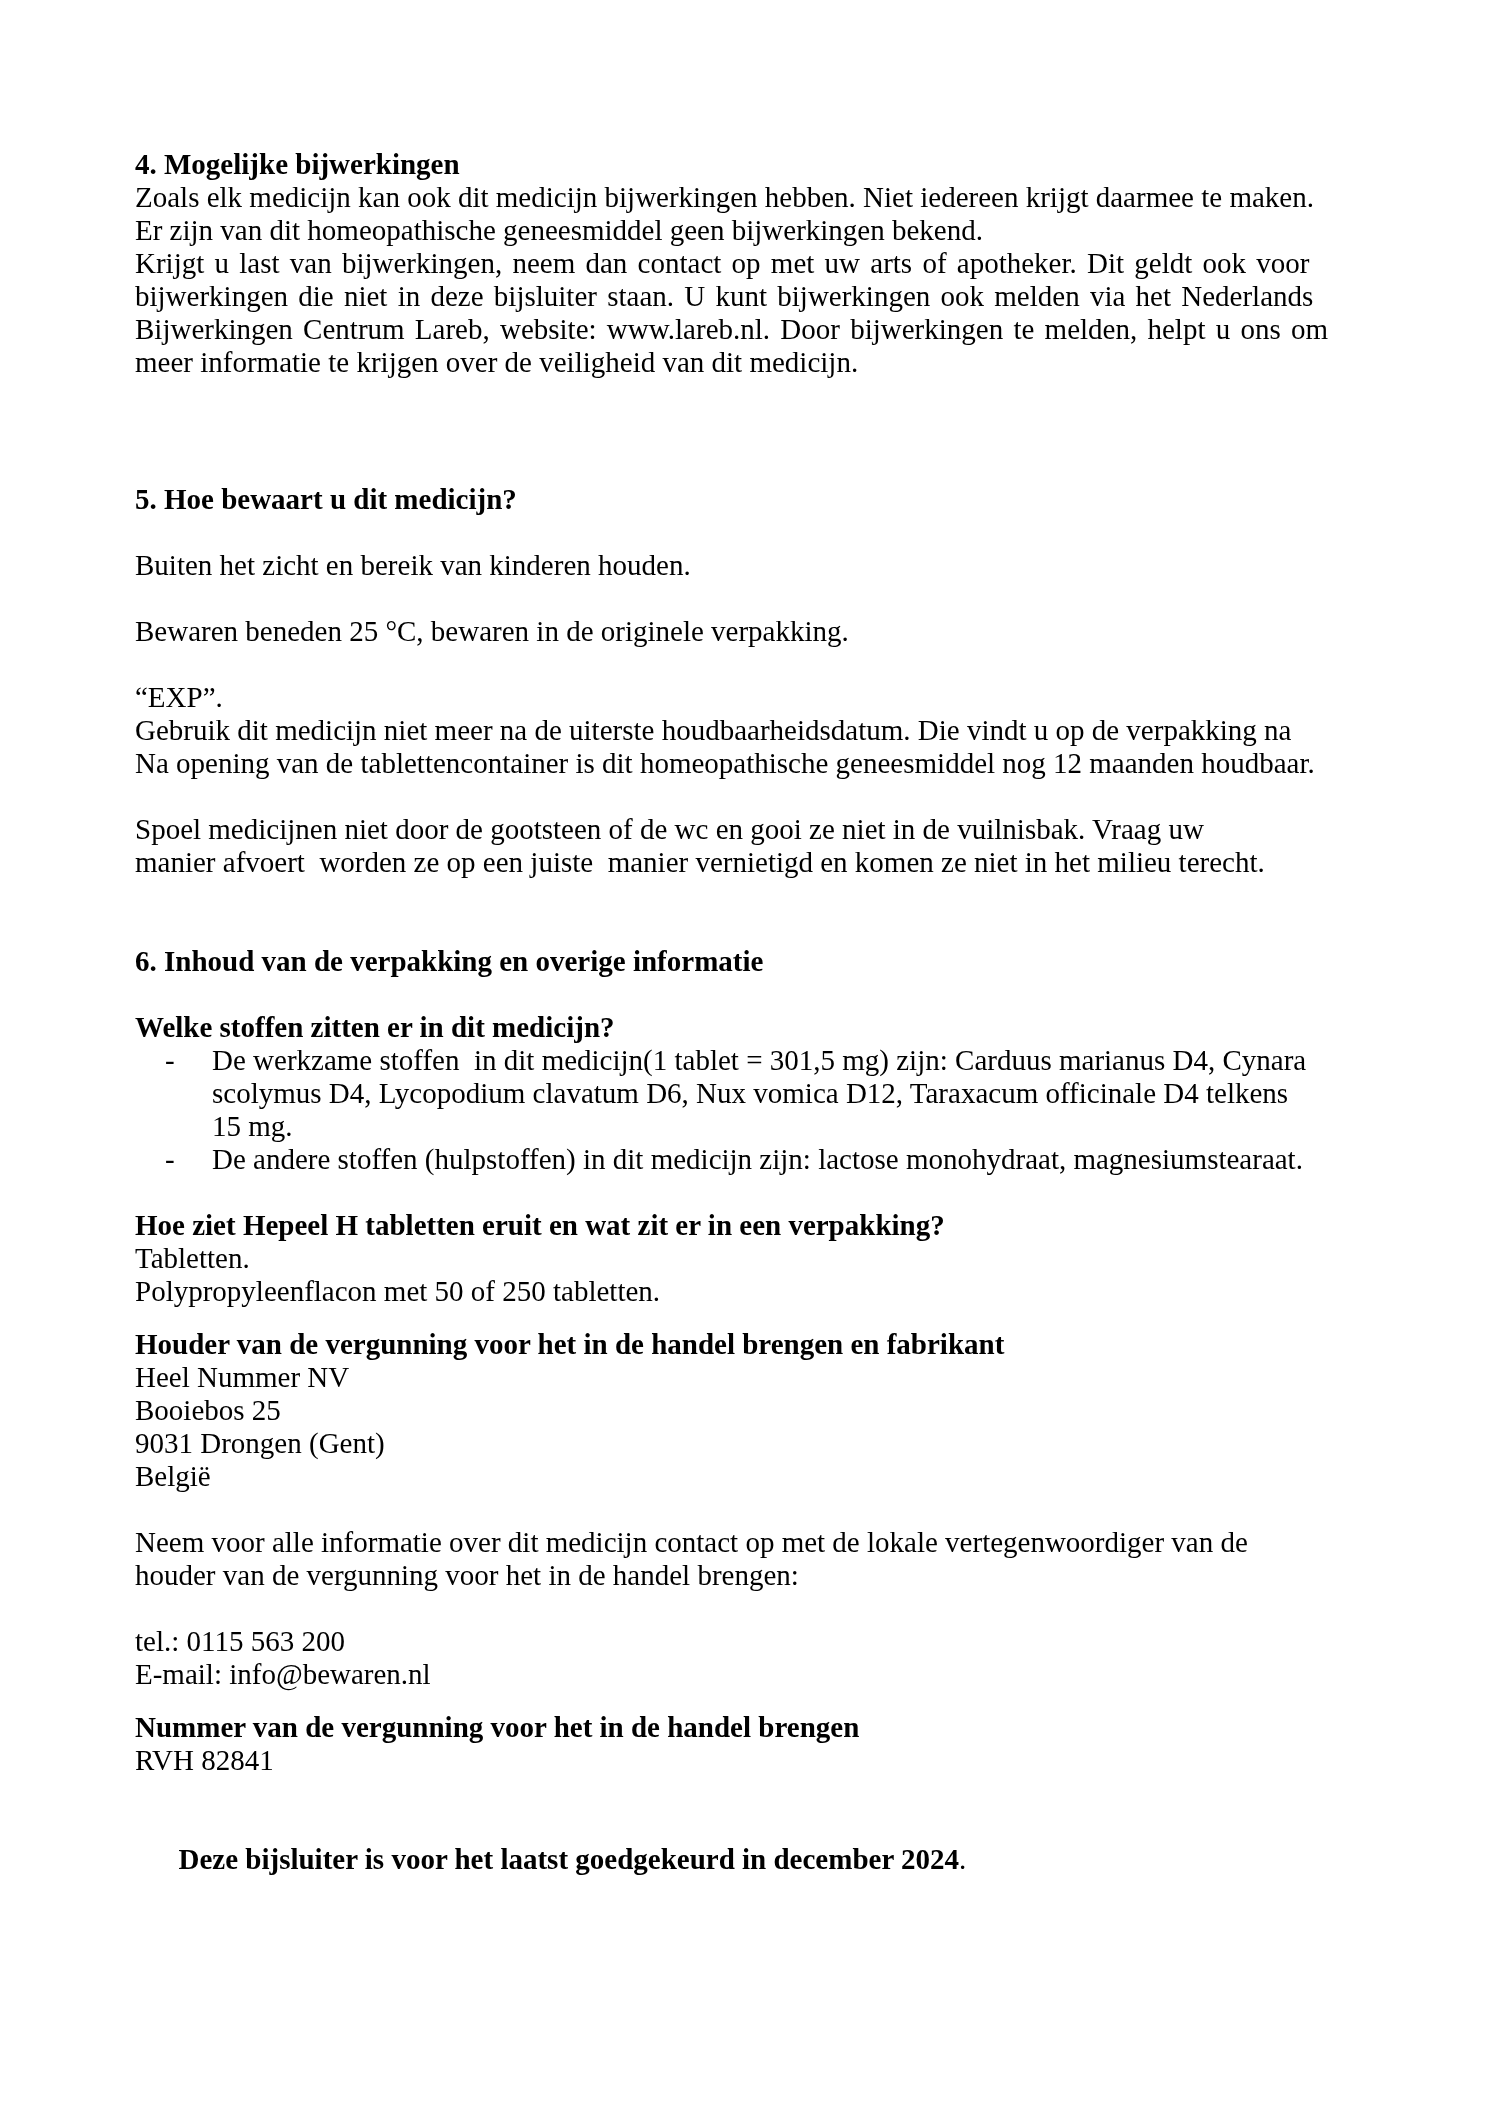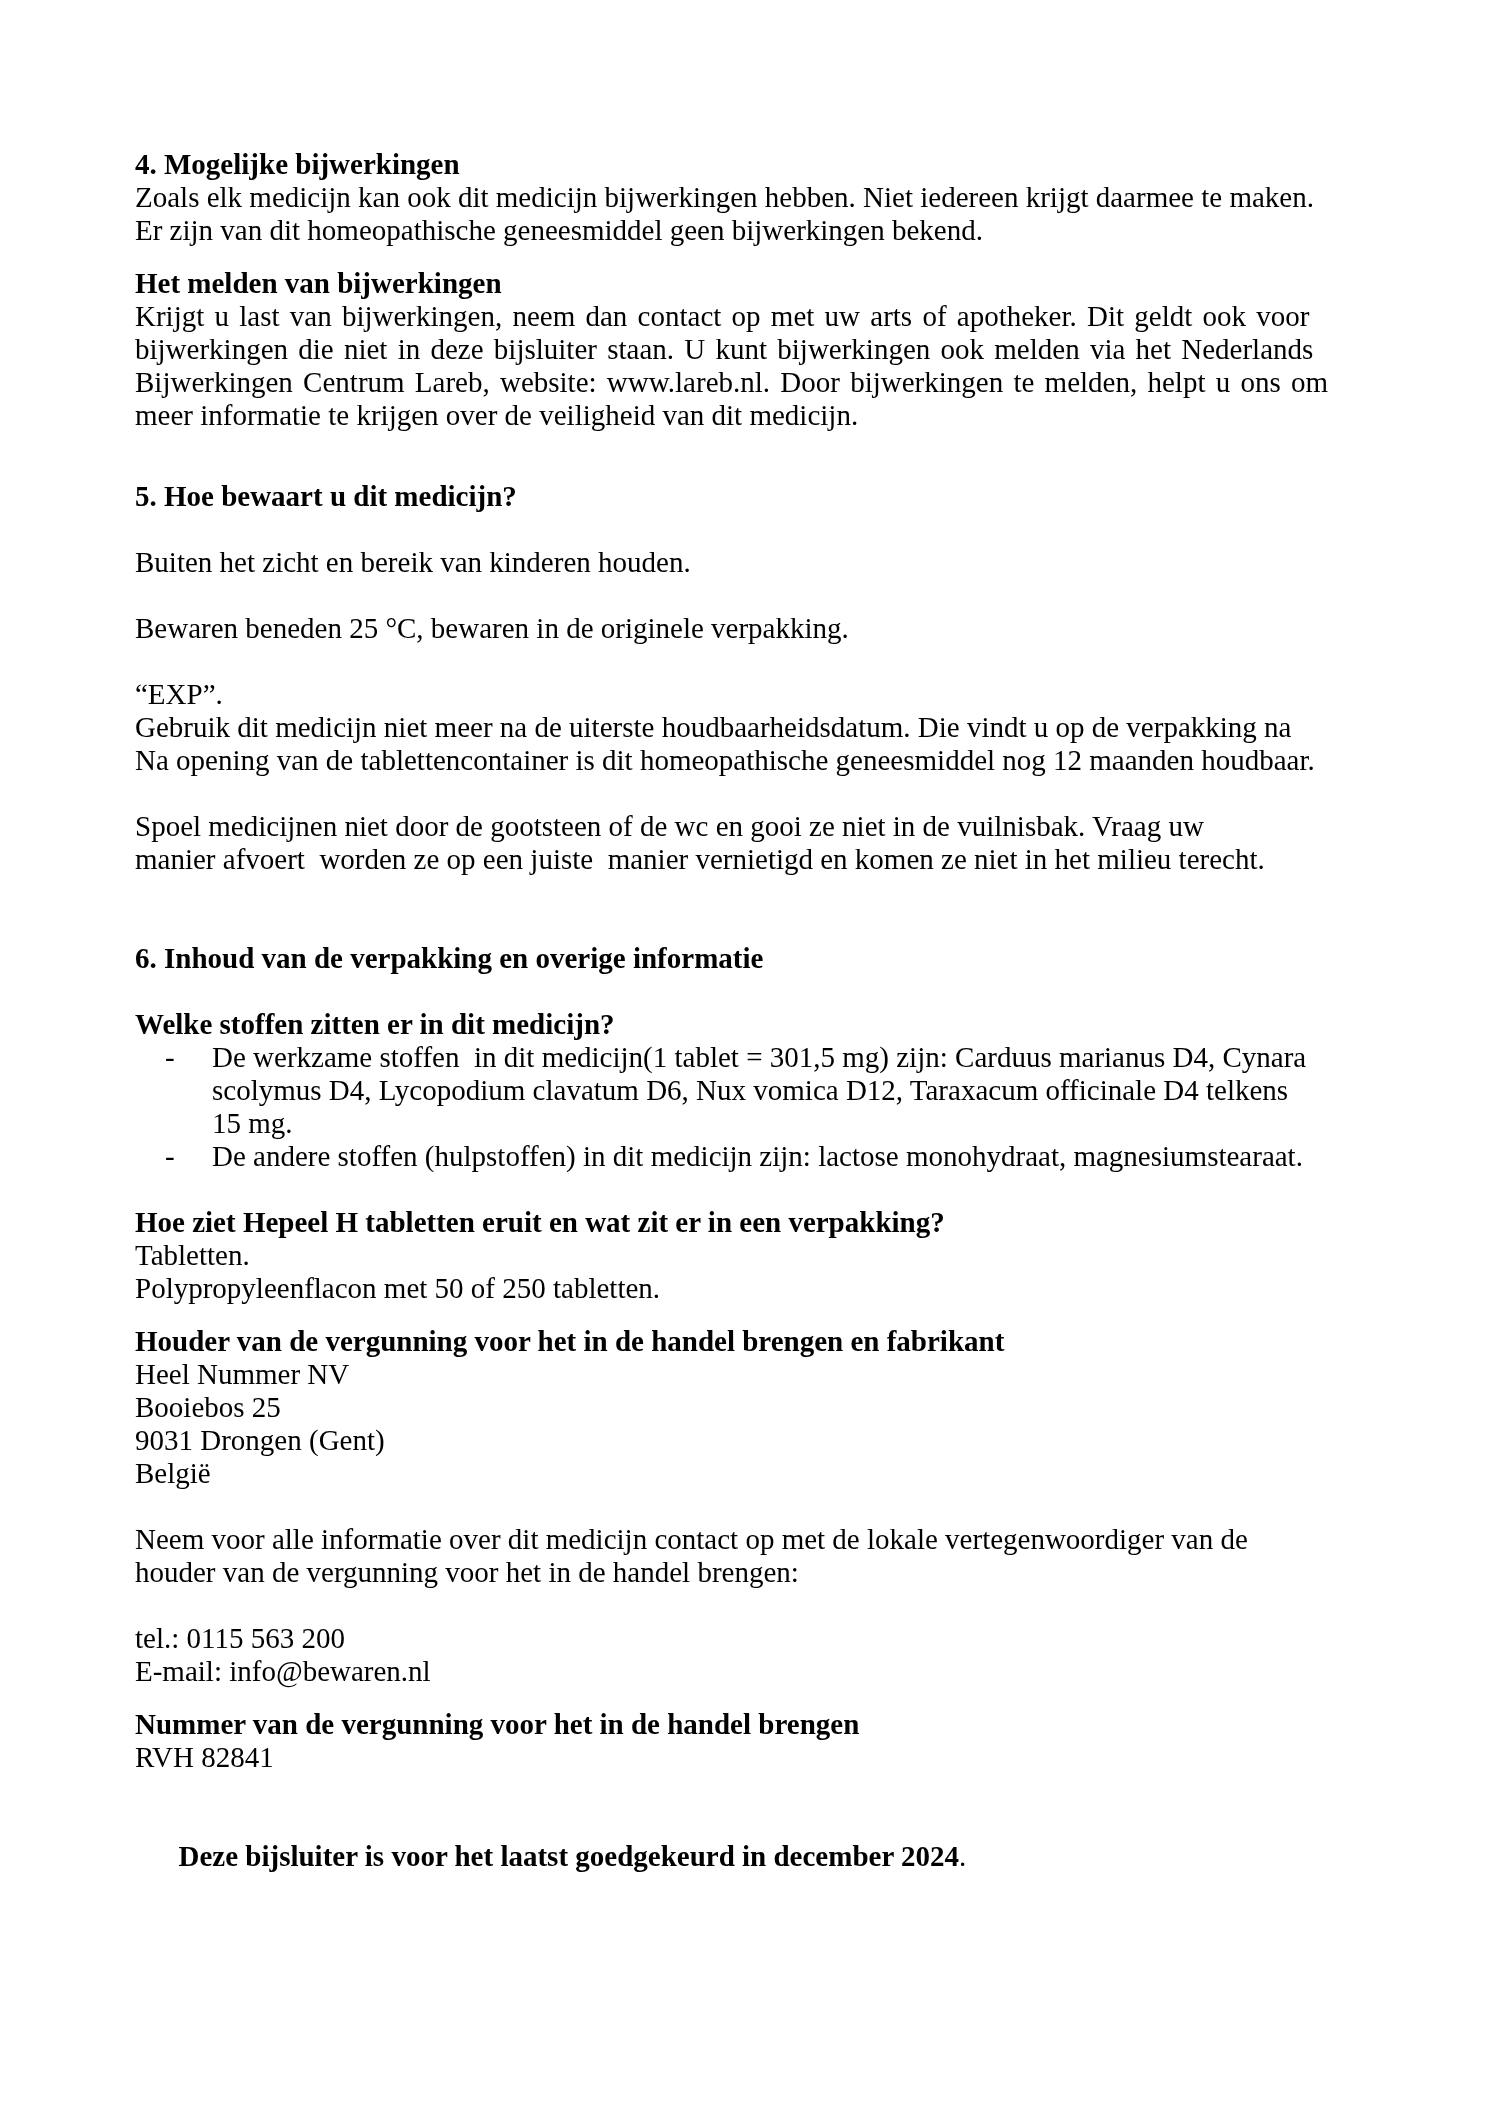--- a/index.html
+++ b/index.html
@@ -26,21 +26,21 @@
     width: 1178px;
   }
   .line {
     white-space: pre; 
   }
   .b { font-weight: bold; }
   
   .jline { white-space: pre; word-spacing: 3px; }
   
   .mt33 { margin-top: 33px; }
-  .mt84 { margin-top: 48px; }
+  .mt84 { margin-top: 104px; }
   .mt66 { margin-top: 66px; }
   .mt20 { margin-top: 20px; }
   .mt16 { margin-top: 20px; }
   
   .bullet {
     position: relative;
     padding-left: 77px;
   }
   .bullet-marker {
     position: absolute;
@@ -51,21 +51,20 @@
 </head>
 <body>
 
 <div class="page">
   <div class="content">
 
     <div class="line b">4. Mogelijke bijwerkingen</div>
     <div class="line">Zoals elk medicijn kan ook dit medicijn bijwerkingen hebben. Niet iedereen krijgt daarmee te maken.</div>
     <div class="line">Er zijn van dit homeopathische geneesmiddel geen bijwerkingen bekend.</div>
 
-    <div class="line b mt20">Het melden van bijwerkingen</div>
     <div class="line jline">Krijgt u last van bijwerkingen, neem dan contact op met uw arts of apotheker. Dit geldt ook voor</div>
     <div class="line jline">bijwerkingen die niet in deze bijsluiter staan. U kunt bijwerkingen ook melden via het Nederlands</div>
     <div class="line jline">Bijwerkingen Centrum Lareb, website: www.lareb.nl. Door bijwerkingen te melden, helpt u ons om</div>
     <div class="line">meer informatie te krijgen over de veiligheid van dit medicijn.</div>
 
     <div class="line b mt84">5. Hoe bewaart u dit medicijn?</div>
     <div class="line mt33">Buiten het zicht en bereik van kinderen houden.</div>
     <div class="line mt33">Bewaren beneden 25 °C, bewaren in de originele verpakking.</div>
 
     <div class="mt33">

